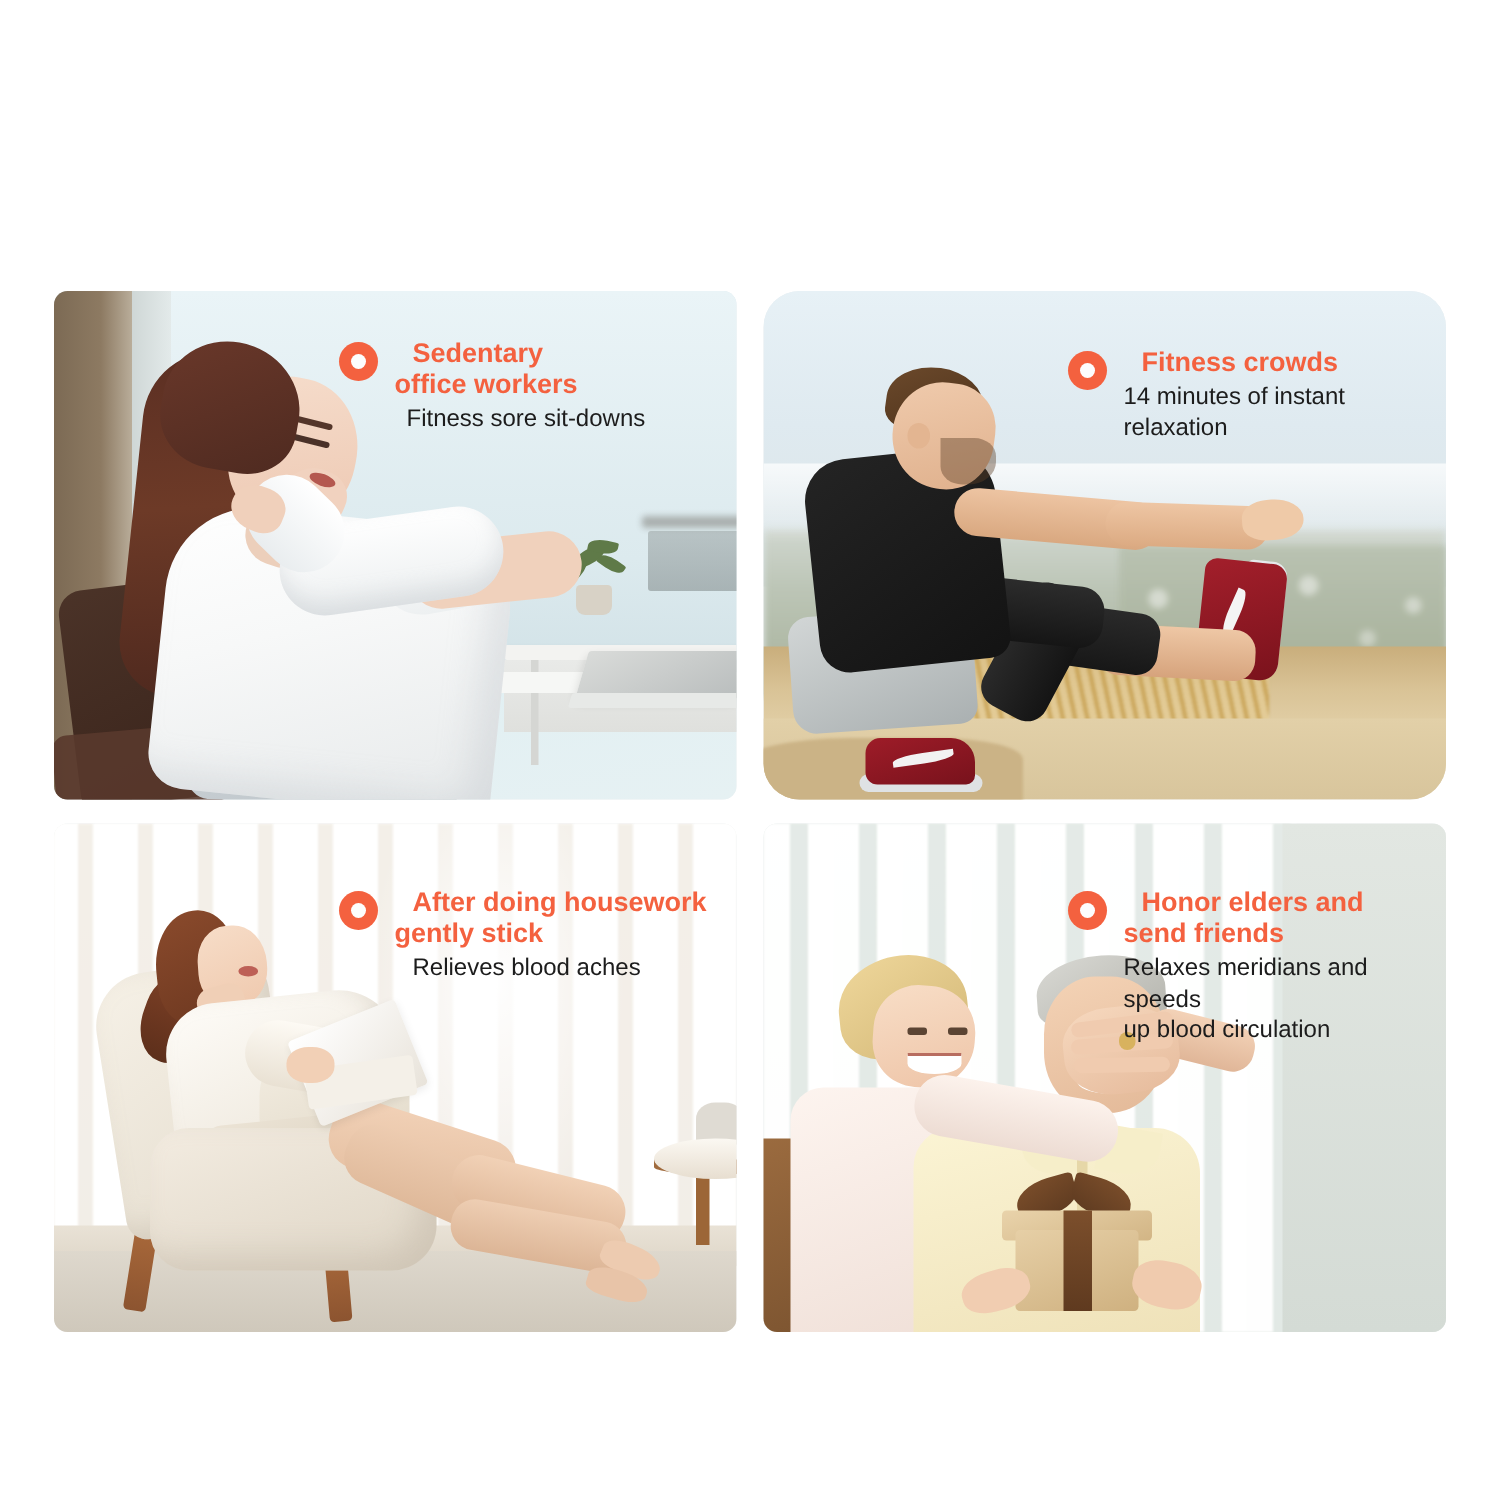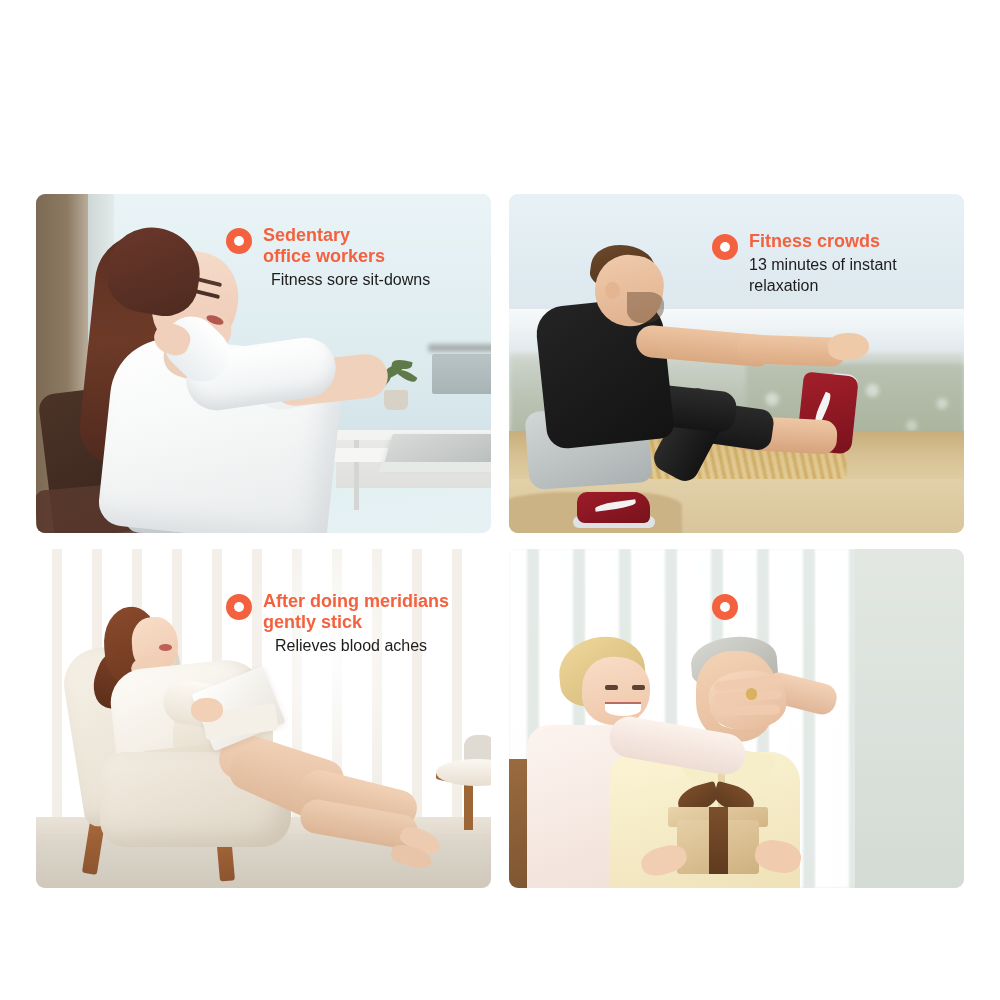--- a/index.html
+++ b/index.html
@@ -17,38 +17,38 @@
     color:#111111;letter-spacing:-0.5px;line-height:1.1;
   }
 
   
   .grid{position:absolute;left:36px;top:194px;width:928px;height:694px;}
   .card{
     position:absolute;width:455px;height:339px;border-radius:9px;
     overflow:hidden;background:#e9eef0;
   }
   .c1{left:0;top:0;}
-  .c2{left:473px;top:0;}
+  .c2{left:473px;top:0;border-radius:24px;}
   .c3{left:0;top:355px;}
   .c4{left:473px;top:355px;}
 
   .photo{position:absolute;inset:0;overflow:hidden;}
 
   
   .caption{position:absolute;z-index:40;display:flex;align-items:flex-start;}
   .bullet{
     width:26px;height:26px;border-radius:50%;
     background:#f4613f;flex:0 0 26px;margin-top:3px;
     display:flex;align-items:center;justify-content:center;
   }
   .bullet i{display:block;width:10px;height:10px;border-radius:50%;background:#fdfdfd;}
   .ctext{margin-left:11px;}
   .chead{
     color:#f4613f;font-weight:700;font-size:18px;line-height:1.18;
-    white-space:pre-line;margin:0;
+    white-space:pre-line;margin:12px;
   }
   .csub{
     color:#1c1c1c;font-weight:400;font-size:16px;line-height:1.28;
     white-space:pre-line;margin:3px 0 0 0;
   }
   .cap1{left:190px;top:31px;}
   .cap1 .csub{margin-left:8px;}
   .cap2{left:203px;top:37px;}
   .cap3{left:190px;top:42px;}
   .cap3 .csub{margin-left:12px;}
@@ -429,21 +429,21 @@
         <div class="p2-armU"></div>
         <div class="p2-armL"></div>
         <div class="p2-hand"></div>
       </div>
       <div class="caption cap2">
         <span class="bullet">
             <i></i>
           </span>
         <span class="ctext">
           <span class="chead">Fitness crowds</span>
-          <span class="csub" style="display:block">13 minutes of instant
+          <span class="csub" style="display:block">14 minutes of instant
 relaxation</span>
         </span>
       </div>
     </div>
 
     <div class="card c3">
       <div class="photo">
         <div class="p3-bg"></div>
         <div class="p3-curtain"></div>
         <div class="p3-glow"></div>
@@ -474,21 +474,21 @@
         <div class="p3-armS"></div>
         <div class="p3-book"></div>
         <div class="p3-book2"></div>
         <div class="p3-handA"></div>
       </div>
       <div class="caption cap3">
         <span class="bullet">
             <i></i>
           </span>
         <span class="ctext">
-          <span class="chead">After doing meridians
+          <span class="chead">After doing housework
 gently stick</span>
           <span class="csub" style="display:block">Relieves blood aches</span>
         </span>
       </div>
     </div>
 
     <div class="card c4">
       <div class="photo">
         <div class="p4-bg"></div>
         <div class="p4-blinds"></div>
@@ -519,17 +519,23 @@
         <div class="p4-giftLid"></div>
         <div class="p4-giftBase"></div>
         <div class="p4-giftRibV"></div>
         <div class="p4-mHandL"></div>
           <div class="p4-mHandR"></div>
       </div>
       <div class="caption cap4">
         <span class="bullet">
             <i></i>
           </span>
+        <span class="ctext">
+          <span class="chead">Honor elders and
+send friends</span>
+          <span class="csub" style="display:block">Relaxes meridians and speeds
+up blood circulation</span>
+        </span>
       </div>
     </div>
 
   </div>
 </div>
 
 </body></html>

